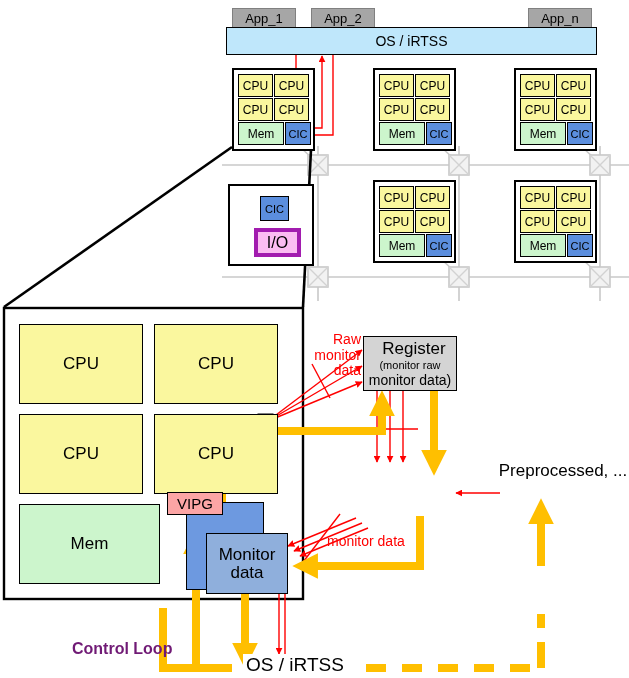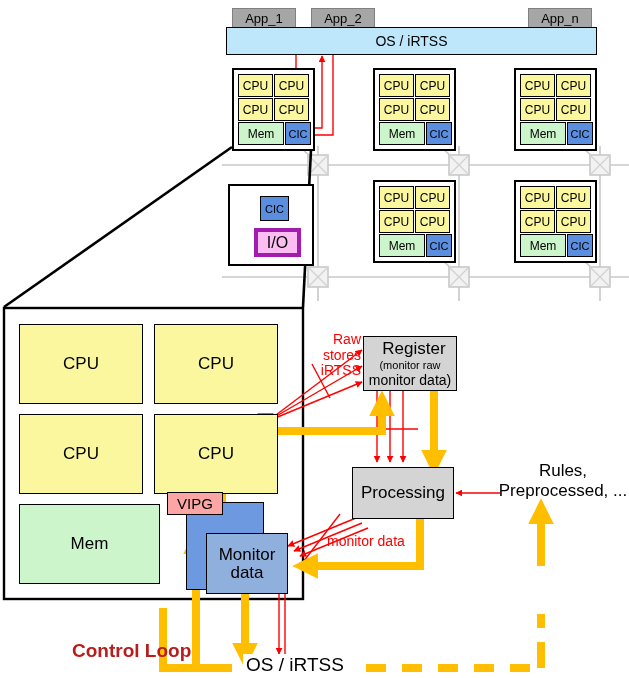--- a/index.html
+++ b/index.html
@@ -280,40 +280,36 @@
   <div class="lbl ctr" style="left:206px;top:527px;width:80px;height:59px;background:#8fafdc;border:1.5px solid #000;font-size:17px;line-height:1.05;">
     <span>Monitor data</span>
   </div>
 
   <div style="position:absolute;left:363px;top:330px;width:92px;height:53px;background:#d4d4d4;border:1.5px solid #000;text-align:center;">
     <div style="font-size:17px;margin-top:2px;padding-left:8px;">Register</div>
     <div style="font-size:11px;line-height:1.15;">(monitor raw</div>
     <div style="font-size:14px;line-height:1.15;">monitor data)</div>
   </div>
 
-  <div class="lbl ctr" style="left:352px;top:461px;width:100px;height:50px;background:#d4d4d4;border:1.5px solid #000;font-size:17px;">
-    <span>Processing</span>
-  </div>
 
   <div style="position:absolute;left:303px;top:326px;width:58px;text-align:right;color:#ff0000;font-size:14px;line-height:1.12;">
     <div>Raw</div>
-    <div>stores</div>
-    <div>iRTSS</div>
+    <div>monitor</div>
+    <div>data</div>
   </div>
 
   <div style="position:absolute;left:327px;top:527px;width:140px;text-align:left;color:#ff0000;font-size:14px;line-height:1.15;">
     <div>monitor data</div>
   </div>
 
   <div style="position:absolute;left:497px;top:455px;width:132px;text-align:center;color:#000;font-size:17px;line-height:1.2;">
-    <div>Rules,</div>
     <div>Preprocessed, ...</div>
   </div>
 
-  <div style="position:absolute;left:72px;top:634px;color:#b91c1c;font-size:19px;font-weight:bold;">
+  <div style="position:absolute;left:72px;top:634px;color:#701a75;font-size:16px;font-weight:bold;">
     <span>Control Loop</span>
   </div>
 
   <div style="position:absolute;left:243px;top:648px;color:#000;font-size:19px;background:#fff;padding:0 3px;">
     <span>OS / iRTSS</span>
   </div>
 
 </div>
 
 </body></html>

